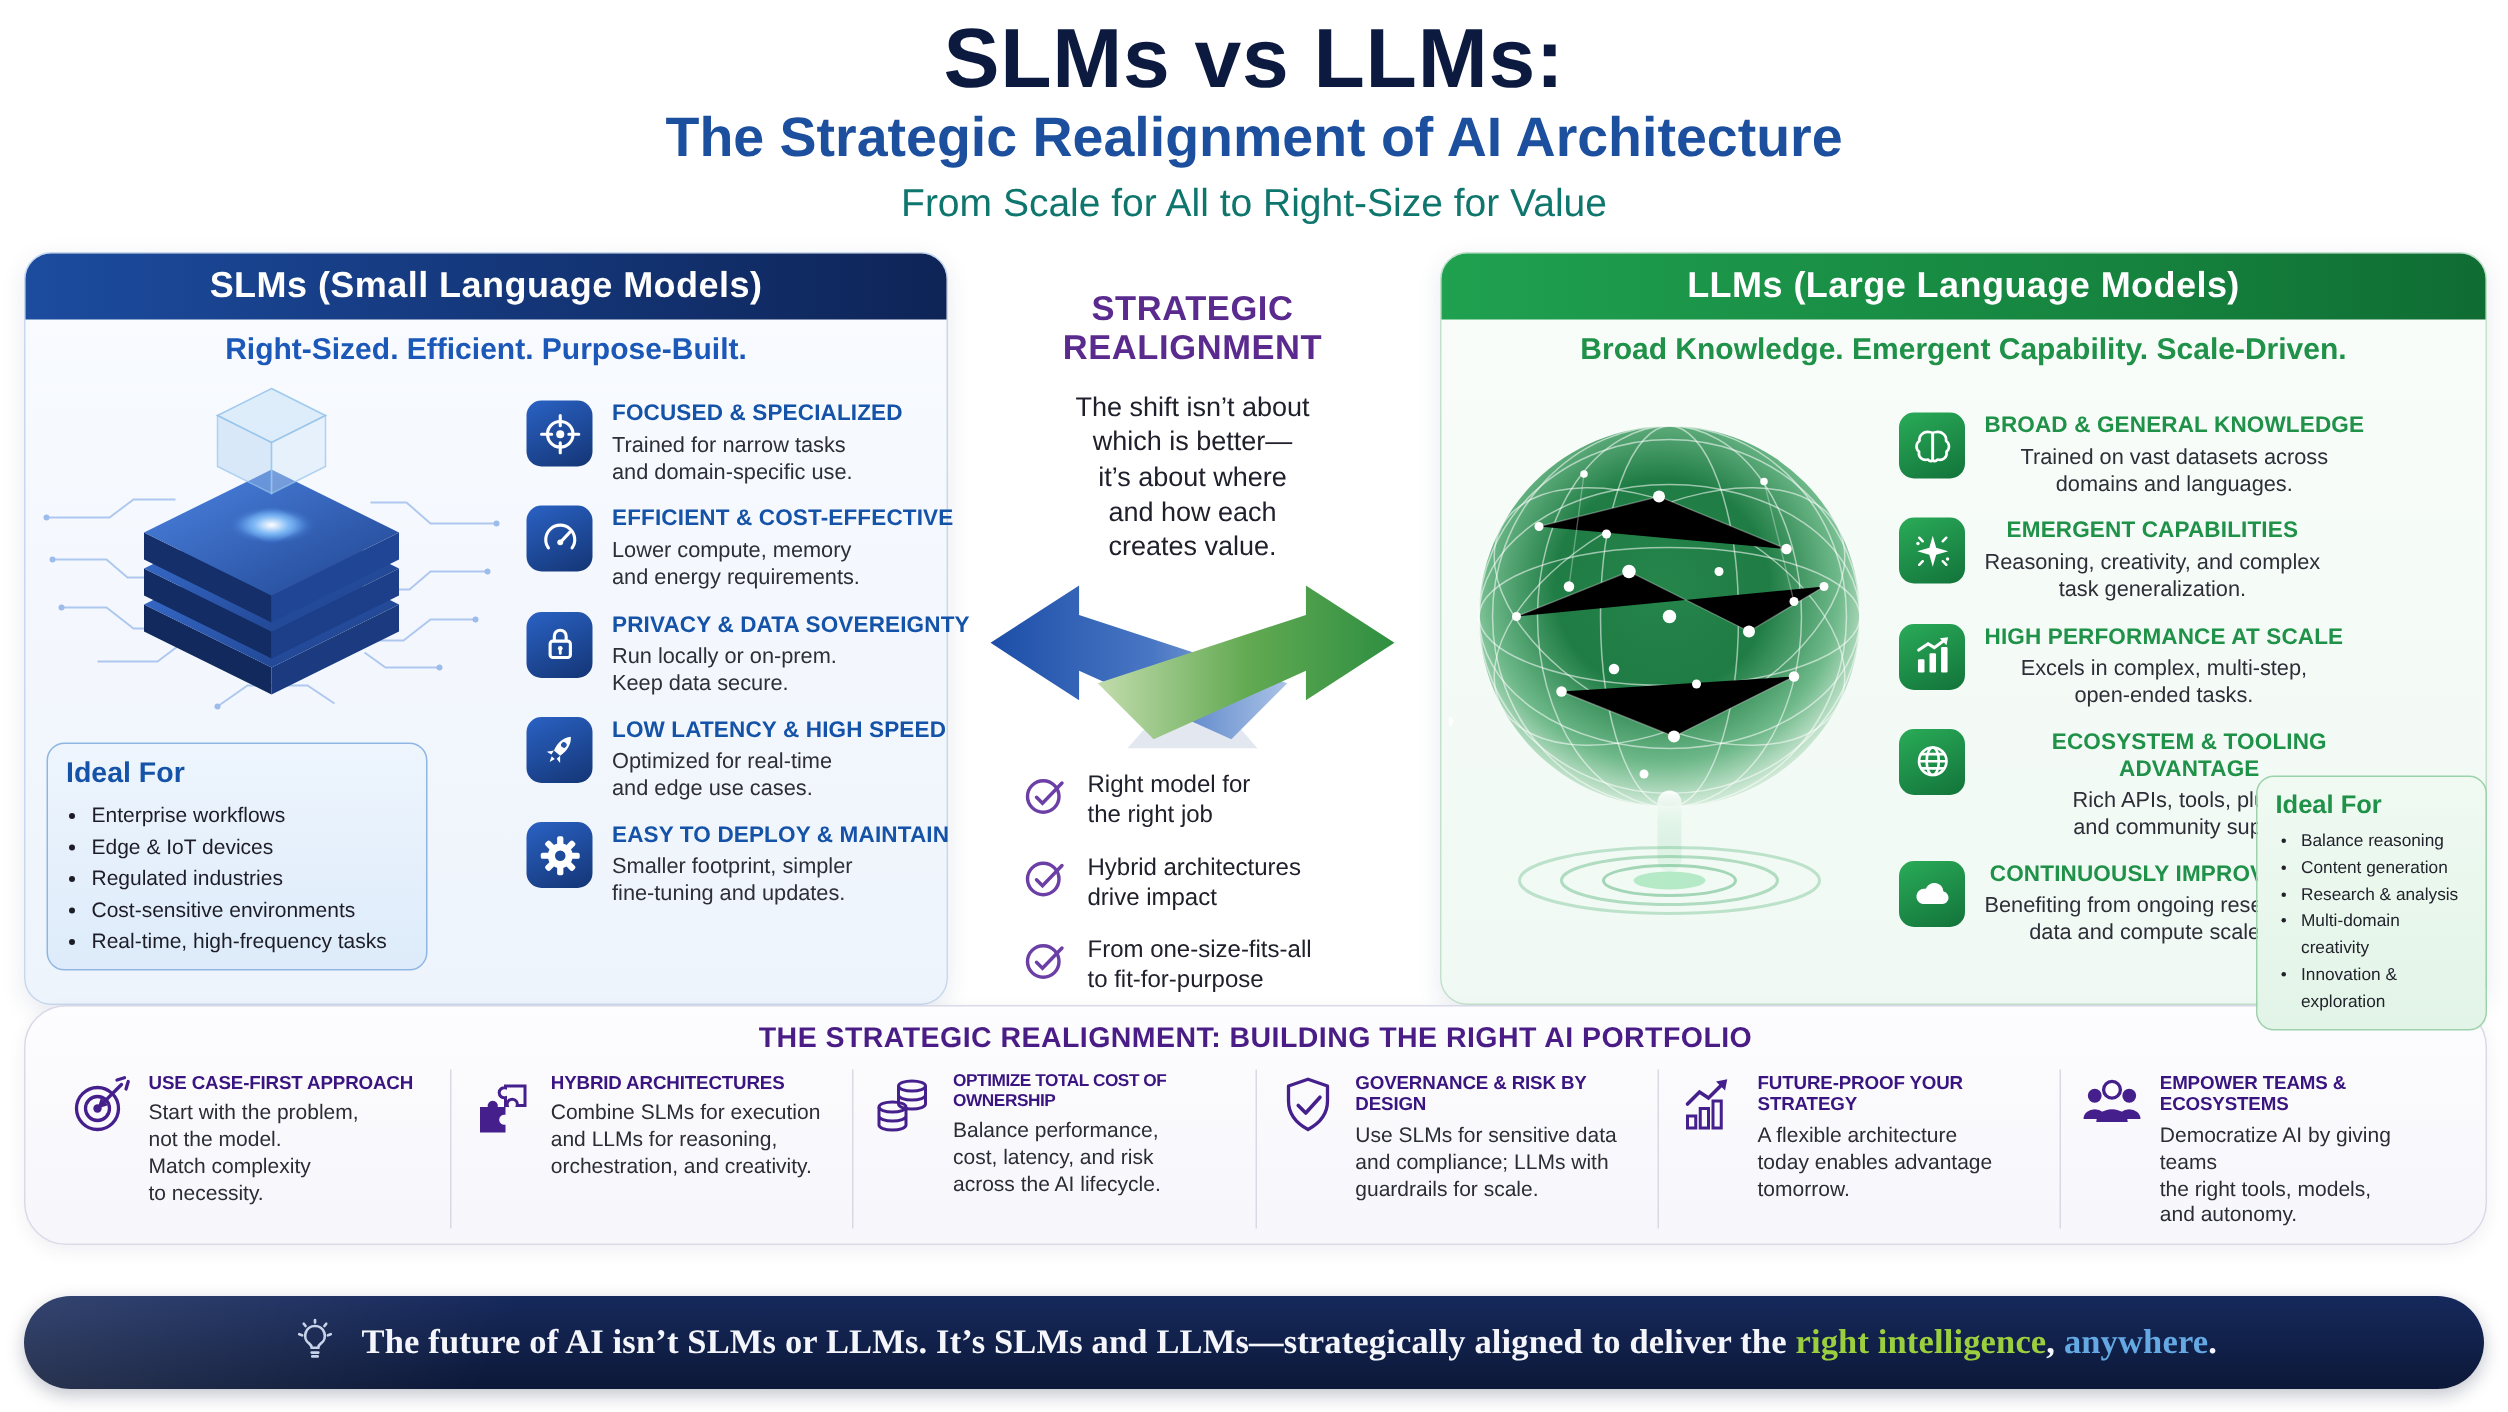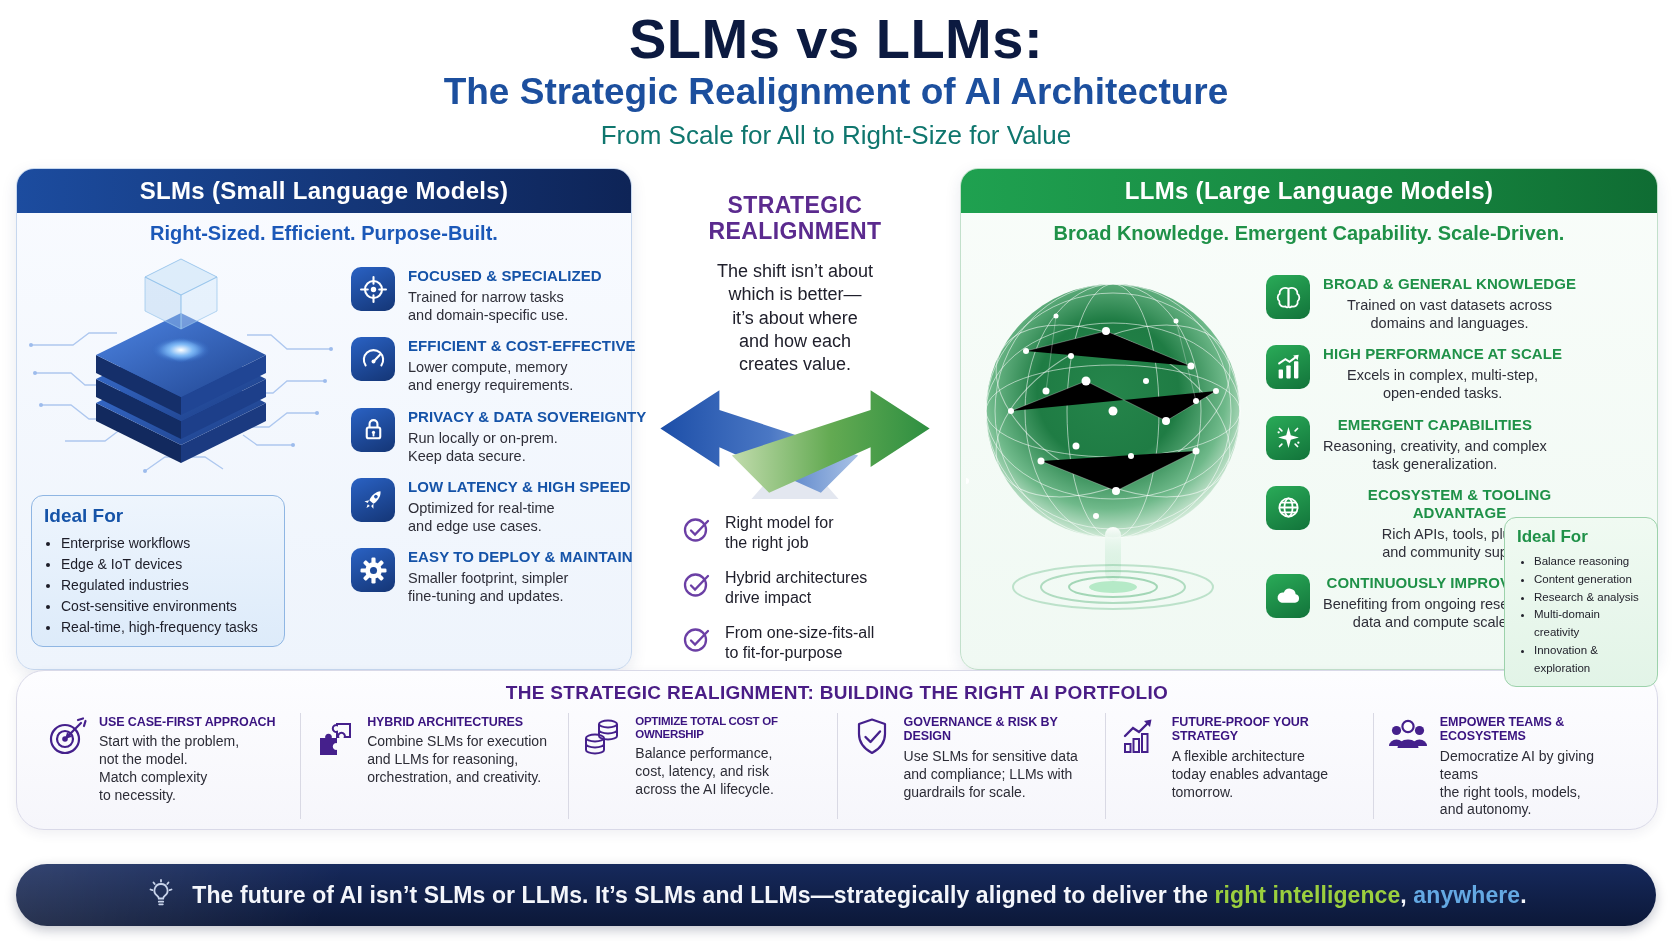--- a/index.html
+++ b/index.html
@@ -81,21 +81,21 @@
   .btitle.tight{font-size:11.5px;letter-spacing:-.3px;}
   .bdesc{font-size:14px;color:#2c2c36;line-height:1.28;margin-top:4px;}
 
   
   .footer{position:absolute;left:16px;top:864px;width:1640px;height:62px;border-radius:31px;
         background:linear-gradient(115deg,rgba(255,255,255,.13) 0%,rgba(255,255,255,0) 20%),
                    linear-gradient(180deg,#16295c,#0c1838);
         display:flex;align-items:center;justify-content:center;gap:15px;
         box-shadow:0 4px 12px rgba(10,20,50,.25);}
   .footer svg{width:32px;height:32px;}
-  .ftext{font-size:23px;font-weight:700;color:#f4f6fb;letter-spacing:.1px;}
+  .ftext{font-size:23px;font-weight:700;color:#f4f6fb;letter-spacing:.1px;font-family:Liberation Serif, serif;}
   .hl-green{color:#9bcf3e;}
   .hl-blue{color:#64a9e3;}
 </style>
 </head>
 <body>
 
 <div class="canvas">
 
   <div class="hdr">
     <div class="hdr-title">SLMs vs LLMs:</div>
@@ -396,50 +396,50 @@
         </div>
         <div class="ftxt">
           <div class="ftitle ftitle-green">BROAD &amp; GENERAL KNOWLEDGE</div>
           <div class="fdesc ml">Trained on vast datasets across
 domains and languages.</div>
         </div>
       </div>
       <div class="feat">
         <div class="fico fico-green">
           <svg viewBox="-13 -13 26 26">
+            <path d="M0,-10 L2.2,-2.2 L10,0 L2.2,2.2 L0,10 L-2.2,2.2 L-10,0 L-2.2,-2.2 Z" fill="#fff"></path>
+            <g stroke="#fff" stroke-width="1.6" stroke-linecap="round">
+              <path d="M6.4,-6.4 l2.3,-2.3 M-6.4,6.4 l-2.3,2.3 M-6.4,-6.4 l-2.3,-2.3 M6.4,6.4 l2.3,2.3"></path>
+              </g>
+            <circle cx="9.5" cy="5" r="1.1" fill="#fff"></circle>
+              <circle cx="-9.5" cy="-5" r="1.1" fill="#fff"></circle>
+            </svg>
+        </div>
+        <div class="ftxt">
+          <div class="ftitle ftitle-green">EMERGENT CAPABILITIES</div>
+          <div class="fdesc ml">Reasoning, creativity, and complex
+task generalization.</div>
+        </div>
+      </div>
+      <div class="feat">
+        <div class="fico fico-green">
+          <svg viewBox="-13 -13 26 26">
               <g fill="#fff">
             <rect x="-9.5" y="2" width="4.2" height="8.5" rx=".8"></rect>
             <rect x="-2.1" y="-2" width="4.2" height="12.5" rx=".8"></rect>
             <rect x="5.3" y="-6" width="4.2" height="16.5" rx=".8"></rect>
               </g>
             <path d="M-9,-4 L-3,-8 L1,-5.5 L7,-10" stroke="#fff" stroke-width="2" fill="none" stroke-linecap="round"></path>
             <path d="M4.5,-11.5 L9.8,-12.2 L8.8,-7 Z" fill="#fff"></path>
             </svg>
         </div>
         <div class="ftxt">
           <div class="ftitle ftitle-green">HIGH PERFORMANCE AT SCALE</div>
           <div class="fdesc ml">Excels in complex, multi-step,
 open-ended tasks.</div>
-        </div>
-      </div>
-      <div class="feat">
-        <div class="fico fico-green">
-          <svg viewBox="-13 -13 26 26">
-            <path d="M0,-10 L2.2,-2.2 L10,0 L2.2,2.2 L0,10 L-2.2,2.2 L-10,0 L-2.2,-2.2 Z" fill="#fff"></path>
-            <g stroke="#fff" stroke-width="1.6" stroke-linecap="round">
-              <path d="M6.4,-6.4 l2.3,-2.3 M-6.4,6.4 l-2.3,2.3 M-6.4,-6.4 l-2.3,-2.3 M6.4,6.4 l2.3,2.3"></path>
-              </g>
-            <circle cx="9.5" cy="5" r="1.1" fill="#fff"></circle>
-              <circle cx="-9.5" cy="-5" r="1.1" fill="#fff"></circle>
-            </svg>
-        </div>
-        <div class="ftxt">
-          <div class="ftitle ftitle-green">EMERGENT CAPABILITIES</div>
-          <div class="fdesc ml">Reasoning, creativity, and complex
-task generalization.</div>
         </div>
       </div>
       <div class="feat">
         <div class="fico fico-green">
           <svg viewBox="-13 -13 26 26">
               <g stroke="#fff" stroke-width="1.7" fill="none">
             <circle r="8.8"></circle>
                 <ellipse rx="3.9" ry="8.8"></ellipse>
             <path d="M-8.8,0 H8.8 M-7.4,-4.6 H7.4 M-7.4,4.6 H7.4"></path>
               </g>

